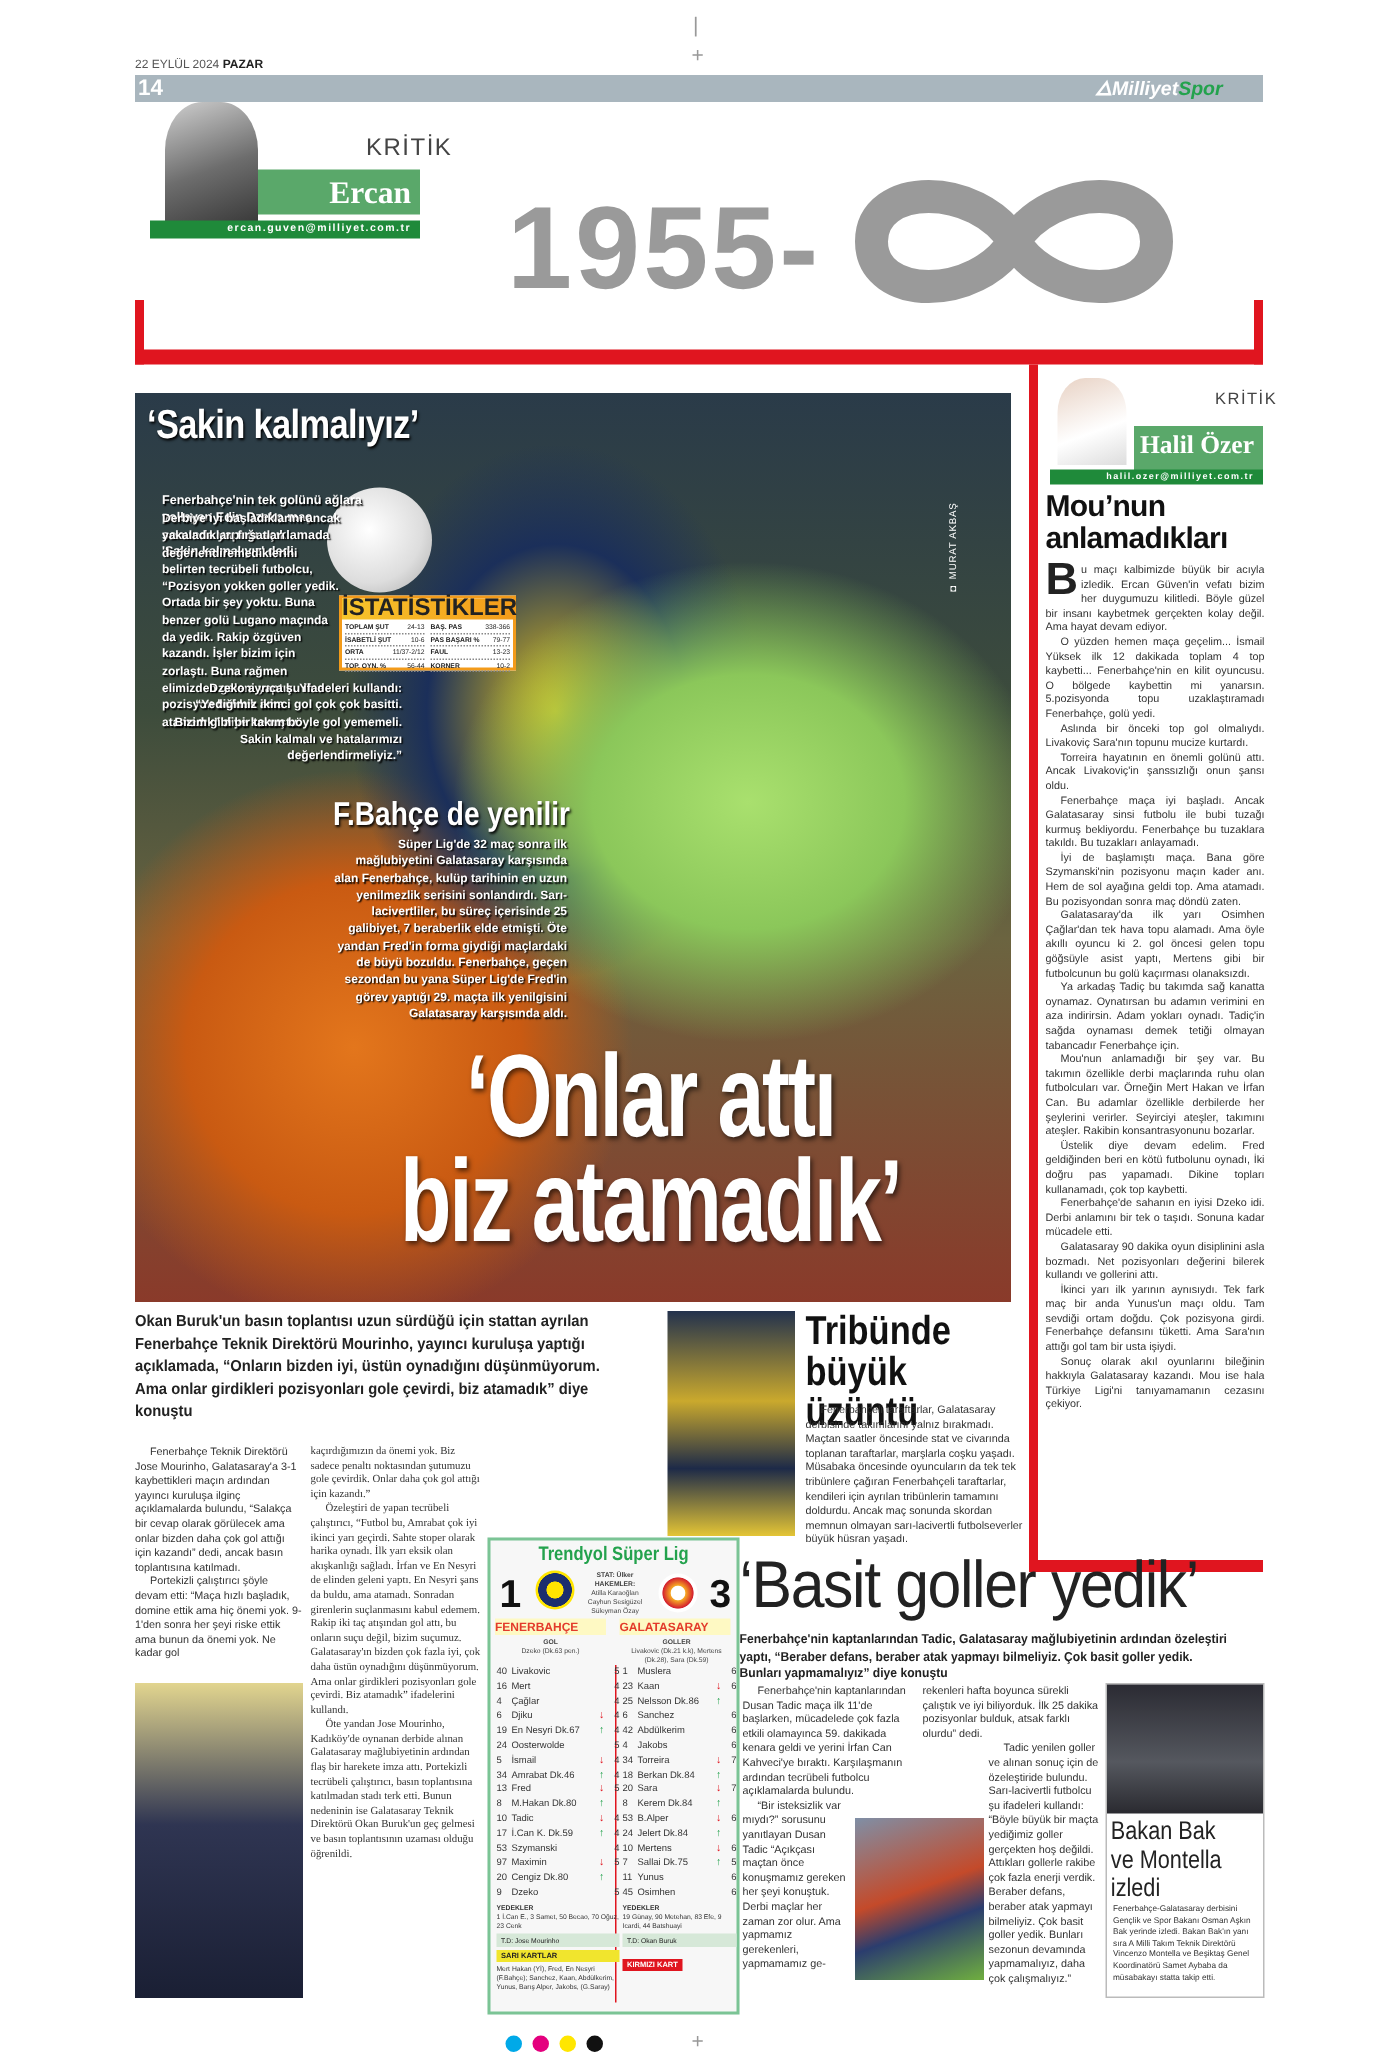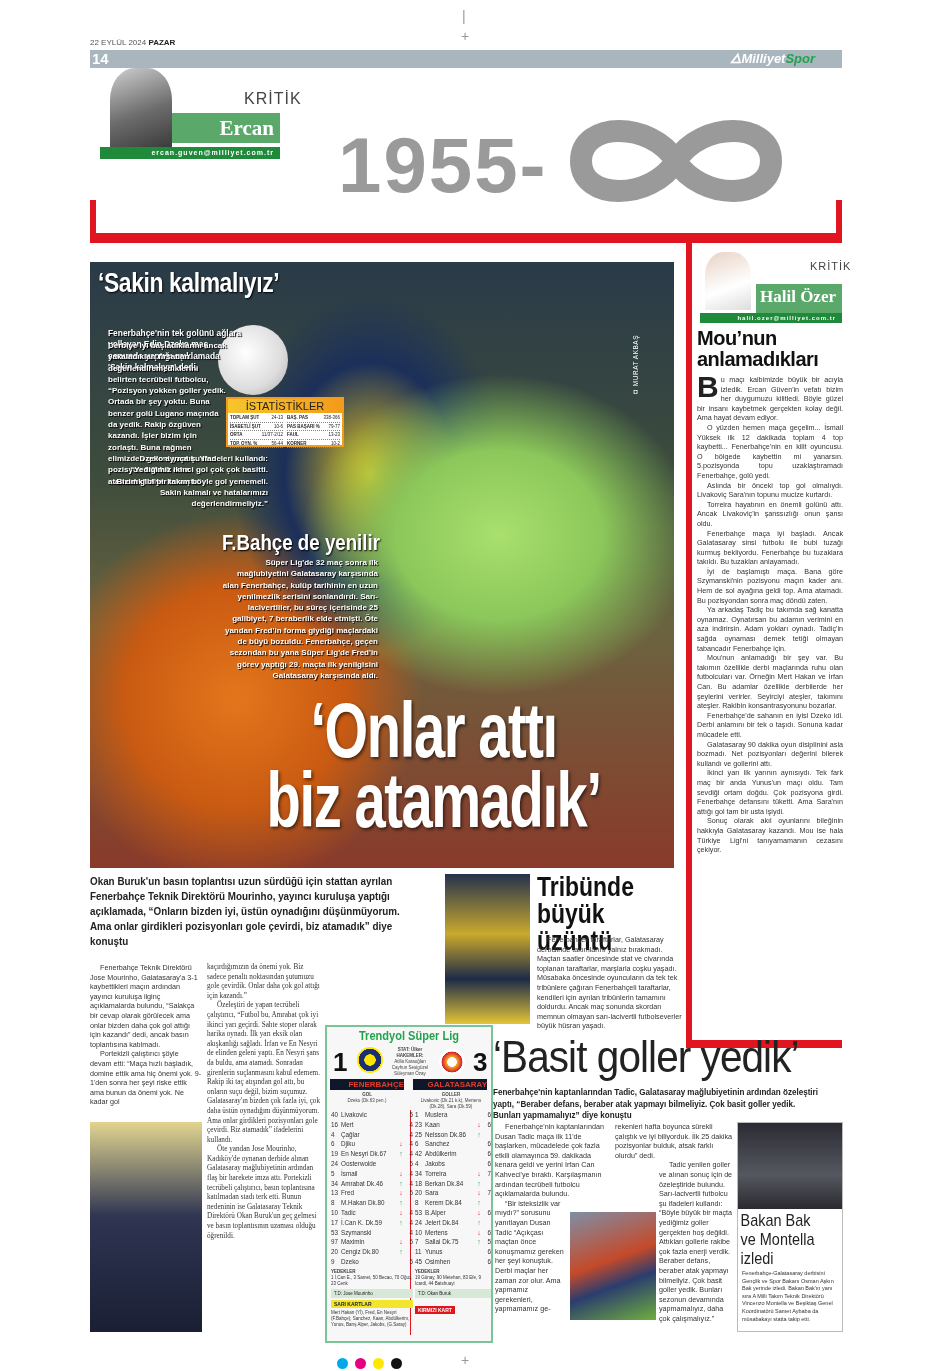--- a/index.html
+++ b/index.html
@@ -27,21 +27,21 @@
 
   .photo { left: 90px; top: 262px; width: 584px; height: 606px; background:
      radial-gradient(ellipse at 70% 45%, #a9e06e 0%, #8bc75a 18%, rgba(0,0,0,0) 34%),
      radial-gradient(ellipse at 48% 35%, #e6c51d 0%, #1b2f5a 20%, rgba(0,0,0,0) 32%),
      radial-gradient(ellipse at 25% 72%, #e3761c 0%, #c95a12 18%, rgba(0,0,0,0) 30%),
      linear-gradient(180deg, #2a3b49 0%, #3d4c3c 35%, #6b6440 60%, #8a3a2a 100%); }
   .ball { left: 218px; top: 325px; width: 70px; height: 70px; border-radius: 50%; background: radial-gradient(circle at 40% 40%, #fff, #ddd 60%, #a9a9a9); }
   .sakin-title { left: 98px; top: 268px; font-size: 27px; font-weight: bold; color: #fff; font-family: "Liberation Sans", sans-serif; letter-spacing: -0.5px; transform: scaleX(0.85); transform-origin: left; text-shadow: 1px 1px 2px #000; }
   .overlay-text { color: #fff; font-size: 8.4px; font-weight: bold; line-height: 11.3px; text-shadow: 1px 1px 1px #000; }
   .stats { left: 226px; top: 397px; width: 118px; height: 50px; background: #fff; border: 2px solid #f39b1a; }
-  .stats-head { background: linear-gradient(90deg,#f7c52c,#f39b1a); color: #222; font-size: 11px; font-weight: normal; text-align: center; line-height: 14px; }
+  .stats-head { background: linear-gradient(90deg,#f7c52c,#f39b1a); color: #222; font-size: 16px; font-weight: bold; text-align: center; line-height: 14px; }
   .stats-grid { display: grid; grid-template-columns: 1fr 1fr; column-gap: 4px; padding: 1px 2px; }
   .stat-row { display: flex; justify-content: space-between; font-size: 4.5px; color: #222; border-bottom: 1px dotted #888; line-height: 7.5px; }
   .stat-row span:first-child { font-weight: bold; }
   .fb-title { left: 222px; top: 530px; font-size: 22px; font-weight: bold; color: #fff; text-shadow: 1px 1px 2px #000; transform: scaleX(0.85); transform-origin: left; }
   .credit { left: 632px; top: 335px; font-size: 6.5px; color: #fff; writing-mode: vertical-rl; transform: rotate(180deg); letter-spacing: .5px; }
   .main-headline { left: 160px; top: 695px; color: #fff; font-size: 78px; font-weight: bold; line-height: 70px; text-align: center; transform: scaleX(0.72); transform-origin: left; text-shadow: 2px 2px 4px rgba(0,0,0,.6); width: 760px; letter-spacing: -2px; }
 
   
   .right-red { left: 686px; top: 243px; width: 6px; height: 800px; background: #e0151f; }
   .right-col-text { left: 697px; width: 146px; font-size: 7.2px; line-height: 9.6px; color: #333; text-align: justify; }
@@ -56,21 +56,21 @@
   .body-text p { text-indent: 10px; }
   .crowd { left: 445px; top: 874px; width: 85px; height: 150px; background: linear-gradient(180deg,#23324d,#caa92d 40%,#1d2a48 70%,#e4c535); }
   .trib-title { left: 537px; top: 874px; font-size: 27px; font-weight: bold; line-height: 27px; color: #111; transform: scaleX(0.85); transform-origin: left; }
   .mourinho { left: 90px; top: 1122px; width: 112px; height: 210px; background: linear-gradient(180deg,#e2d58f,#2f3552 45%,#1a1f34); }
 
   
   .match { left: 325px; top: 1025px; width: 168px; height: 318px; border: 2px solid #7bc495; background: #f7f7f7; }
   .m-title { text-align: center; color: #23a24d; font-weight: bold; font-size: 13px; line-height: 18px; transform: scaleX(0.85); }
   .score { position: absolute; font-size: 26px; font-weight: bold; color: #111; }
   .crest { position: absolute; width: 26px; height: 26px; border-radius: 50%; }
-  .team-bar { position: absolute; background: #0f172a; color: #e33b2b; font-size: 8px; font-weight: bold; text-align: right; line-height: 11px; }
+  .team-bar { position: absolute; background: #fef9c3; color: #e33b2b; font-size: 8px; font-weight: bold; text-align: left; line-height: 11px; }
   .tiny { font-size: 4.5px; line-height: 6px; text-align: center; color: #444; }
   .players { position: absolute; top: 83px; width: 82px; }
   .p-row { display: flex; font-size: 6.3px; line-height: 9.8px; color: #333; }
   .p-row .n { width: 10px; }
   .p-row .nm { flex: 1; }
   .p-row .ar { width: 8px; text-align: center; font-size: 7px; }
   .p-row .r { width: 8px; text-align: right; }
   .up { color: #23a24d; } .down { color: #e0151f; }
   .subs { font-size: 4.5px; line-height: 6px; color: #333; margin-top: 2px; }
   .td { background: #d6e8d8; font-size: 4.5px; padding: 2px 3px; margin-top: 2px; }
@@ -174,22 +174,24 @@
 <div class="abs mailbar" style="left:700px;top:313px;width:142px;height:10px;line-height:10px;font-size:6px;">halil.ozer@milliyet.com.tr</div>
 <div class="abs mou-title" style="width:146px;">Mou’nun anlamadıkları</div>
 
 <div class="abs right-col-text" style="top:375px;height:662px;overflow:hidden;">
   <p style="text-indent:0"><span class="dropcap">B</span><span>u maçı kalbimizde büyük bir acıyla izledik. Ercan Güven'in vefatı bizim her duygumuzu kilitledi. Böyle güzel bir insanı kaybetmek gerçekten kolay değil. Ama hayat devam ediyor.</span></p>
   <p>O yüzden hemen maça geçelim... İsmail Yüksek ilk 12 dakikada toplam 4 top kaybetti... Fenerbahçe'nin en kilit oyuncusu. O bölgede kaybettin mi yanarsın. 5.pozisyonda topu uzaklaştıramadı Fenerbahçe, golü yedi.</p>
   <p>Aslında bir önceki top gol olmalıydı. Livakoviç Sara'nın topunu mucize kurtardı.</p>
   <p>Torreira hayatının en önemli golünü attı. Ancak Livakoviç'in şanssızlığı onun şansı oldu.</p>
   <p>Fenerbahçe maça iyi başladı. Ancak Galatasaray sinsi futbolu ile bubi tuzağı kurmuş bekliyordu. Fenerbahçe bu tuzaklara takıldı. Bu tuzakları anlayamadı.</p>
   <p>İyi de başlamıştı maça. Bana göre Szymanski'nin pozisyonu maçın kader anı. Hem de sol ayağına geldi top. Ama atamadı. Bu pozisyondan sonra maç döndü zaten.</p>
+  <p>Galatasaray'da ilk yarı Osimhen Çağlar'dan tek hava topu alamadı. Ama öyle akıllı oyuncu ki 2. gol öncesi gelen topu göğsüyle asist yaptı, Mertens gibi bir futbolcunun bu golü kaçırması olanaksızdı.</p>
   <p>Ya arkadaş Tadiç bu takımda sağ kanatta oynamaz. Oynatırsan bu adamın verimini en aza indirirsin. Adam yokları oynadı. Tadiç'in sağda oynaması demek tetiği olmayan tabancadır Fenerbahçe için.</p>
   <p>Mou'nun anlamadığı bir şey var. Bu takımın özellikle derbi maçlarında ruhu olan futbolcuları var. Örneğin Mert Hakan ve İrfan Can. Bu adamlar özellikle derbilerde her şeylerini verirler. Seyirciyi ateşler, takımını ateşler. Rakibin konsantrasyonunu bozarlar.</p>
+  <p>Üstelik diye devam edelim. Fred geldiğinden beri en kötü futbolunu oynadı, İki doğru pas yapamadı. Dikine topları kullanamadı, çok top kaybetti.</p>
   <p>Fenerbahçe'de sahanın en iyisi Dzeko idi. Derbi anlamını bir tek o taşıdı. Sonuna kadar mücadele etti.</p>
   <p>Galatasaray 90 dakika oyun disiplinini asla bozmadı. Net pozisyonları değerini bilerek kullandı ve gollerini attı.</p>
   <p>İkinci yarı ilk yarının aynısıydı. Tek fark maç bir anda Yunus'un maçı oldu. Tam sevdiği ortam doğdu. Çok pozisyona girdi. Fenerbahçe defansını tüketti. Ama Sara'nın attığı gol tam bir usta işiydi.</p>
   <p>Sonuç olarak akıl oyunlarını bileğinin hakkıyla Galatasaray kazandı. Mou ise hala Türkiye Ligi'ni tanıyamamanın cezasını çekiyor.</p>
 </div>
 <div class="abs bottom-red"></div>
 
 <div class="abs lead">Okan Buruk'un basın toplantısı uzun sürdüğü için stattan ayrılan Fenerbahçe Teknik Direktörü Mourinho, yayıncı kuruluşa yaptığı açıklamada, “Onların bizden iyi, üstün oynadığını düşünmüyorum. Ama onlar girdikleri pozisyonları gole çevirdi, biz atamadık” diye konuştu</div>
 <div class="abs body-text" style="left:90px;top:963px;width:112px;">
   <p>Fenerbahçe Teknik Direktörü Jose Mourinho, Galatasaray'a 3-1 kaybettikleri maçın ardından yayıncı kuruluşa ilginç açıklamalarda bulundu, “Salakça bir cevap olarak görülecek ama onlar bizden daha çok gol attığı için kazandı” dedi, ancak basın toplantısına katılmadı.</p>

